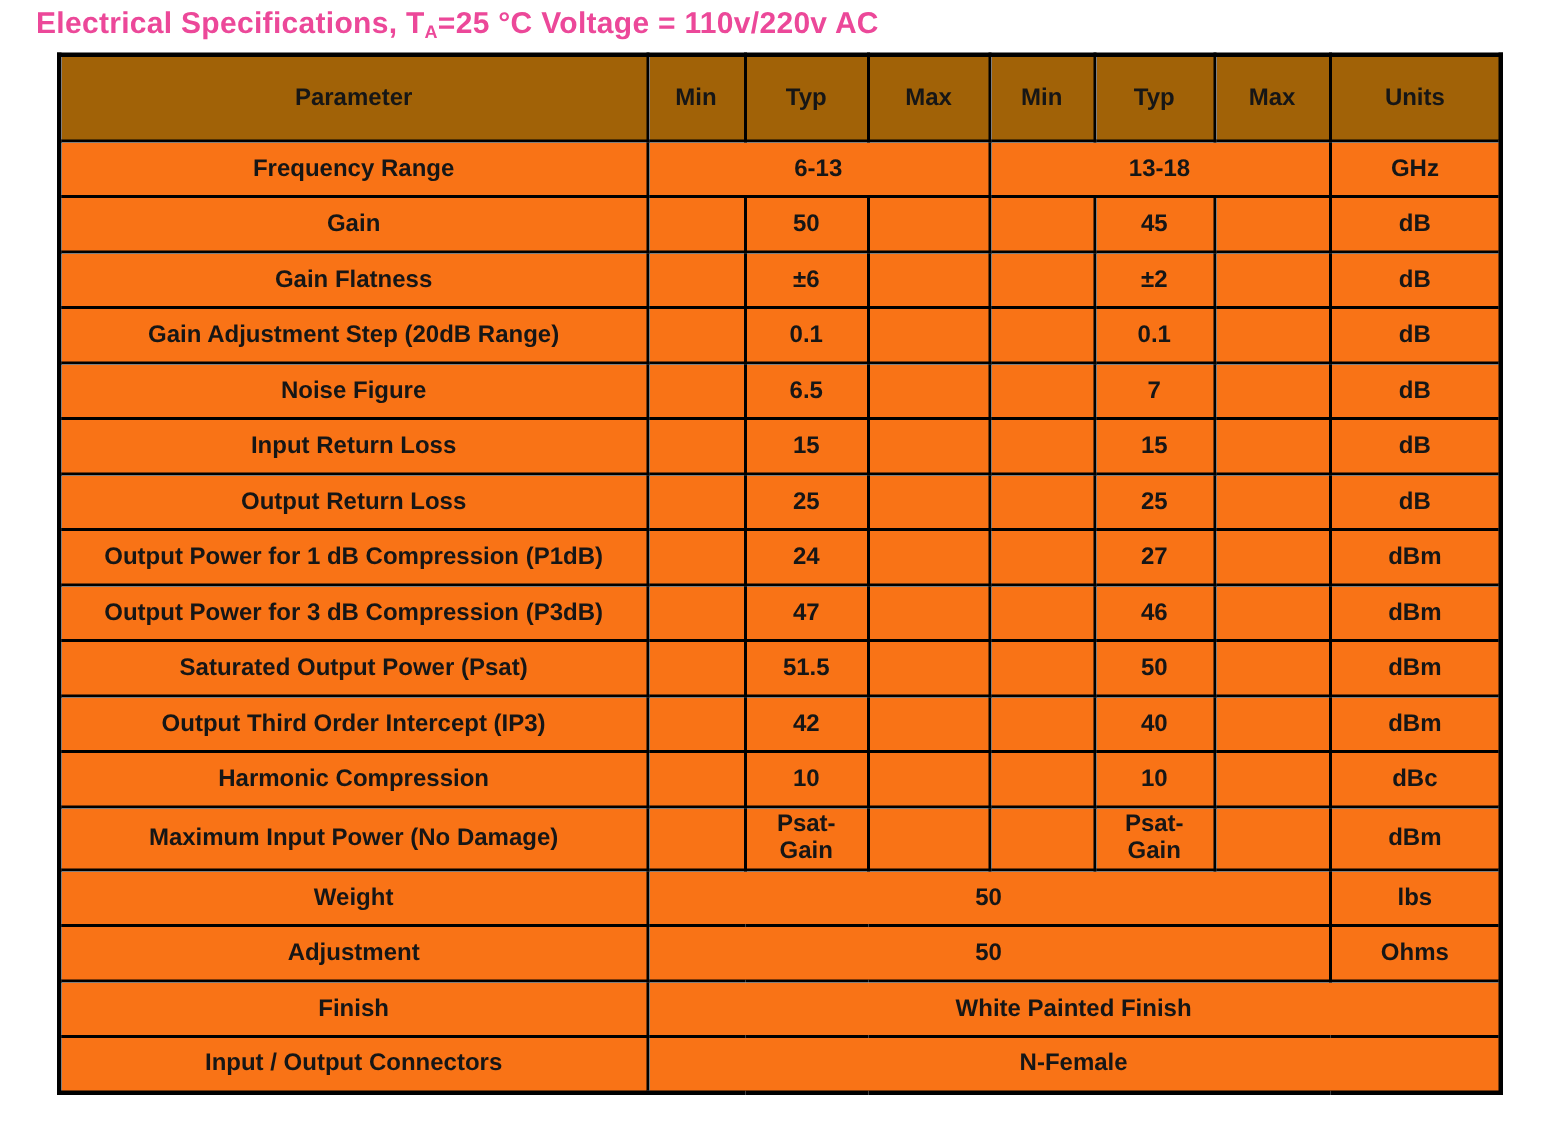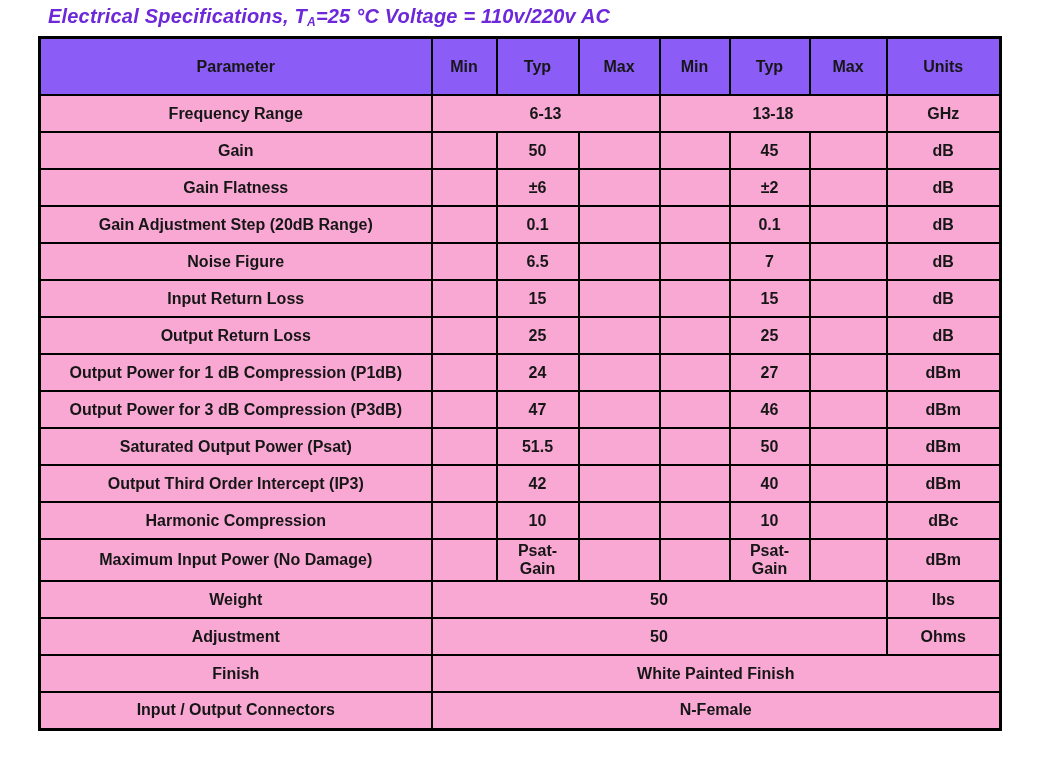--- a/index.html
+++ b/index.html
@@ -10,26 +10,25 @@
     height: 757px;
     font-family: "Liberation Sans", sans-serif;
     color: #111111;
   }
   .page {
     width: 1037px;
     height: 757px;
     overflow: hidden;
   }
   .doc-title {
-    margin: 5px 0 7px 48px;
+    margin: 5px 0 7px 24px;
     font-size: 20px;
     font-weight: bold;
-    font-style: italic;
     letter-spacing: 0.2px;
-    color: #6d28d9;
+    color: #ec4899;
   }
   .doc-title sub {
     font-size: 12px;
     vertical-align: -3px;
   }
   table.spec-table {
     margin-left: 38px;
     width: 961px;
     border-collapse: collapse;
     table-layout: fixed;
@@ -41,27 +40,27 @@
     text-align: center;
     vertical-align: middle;
     font-weight: bold;
     font-size: 16px;
     color: #161616;
     padding: 2px 4px;
     white-space: pre-line;
     overflow: hidden;
   }
   table.spec-table thead th {
-    background: #8b5cf6;
+    background: #a16207;
     height: 51px;
     font-size: 16px;
   }
   table.spec-table tbody tr {
     height: 37px;
-    background: #f9a8d4;
+    background: #f97316;
   }
 </style>
 </head>
 <body>
 
 <div class="page">
 
   <div class="doc-title">
     <span>Electrical Specifications, T</span><sub>A</sub><span>=25 °C Voltage = 110v/220v AC</span>
   </div>

